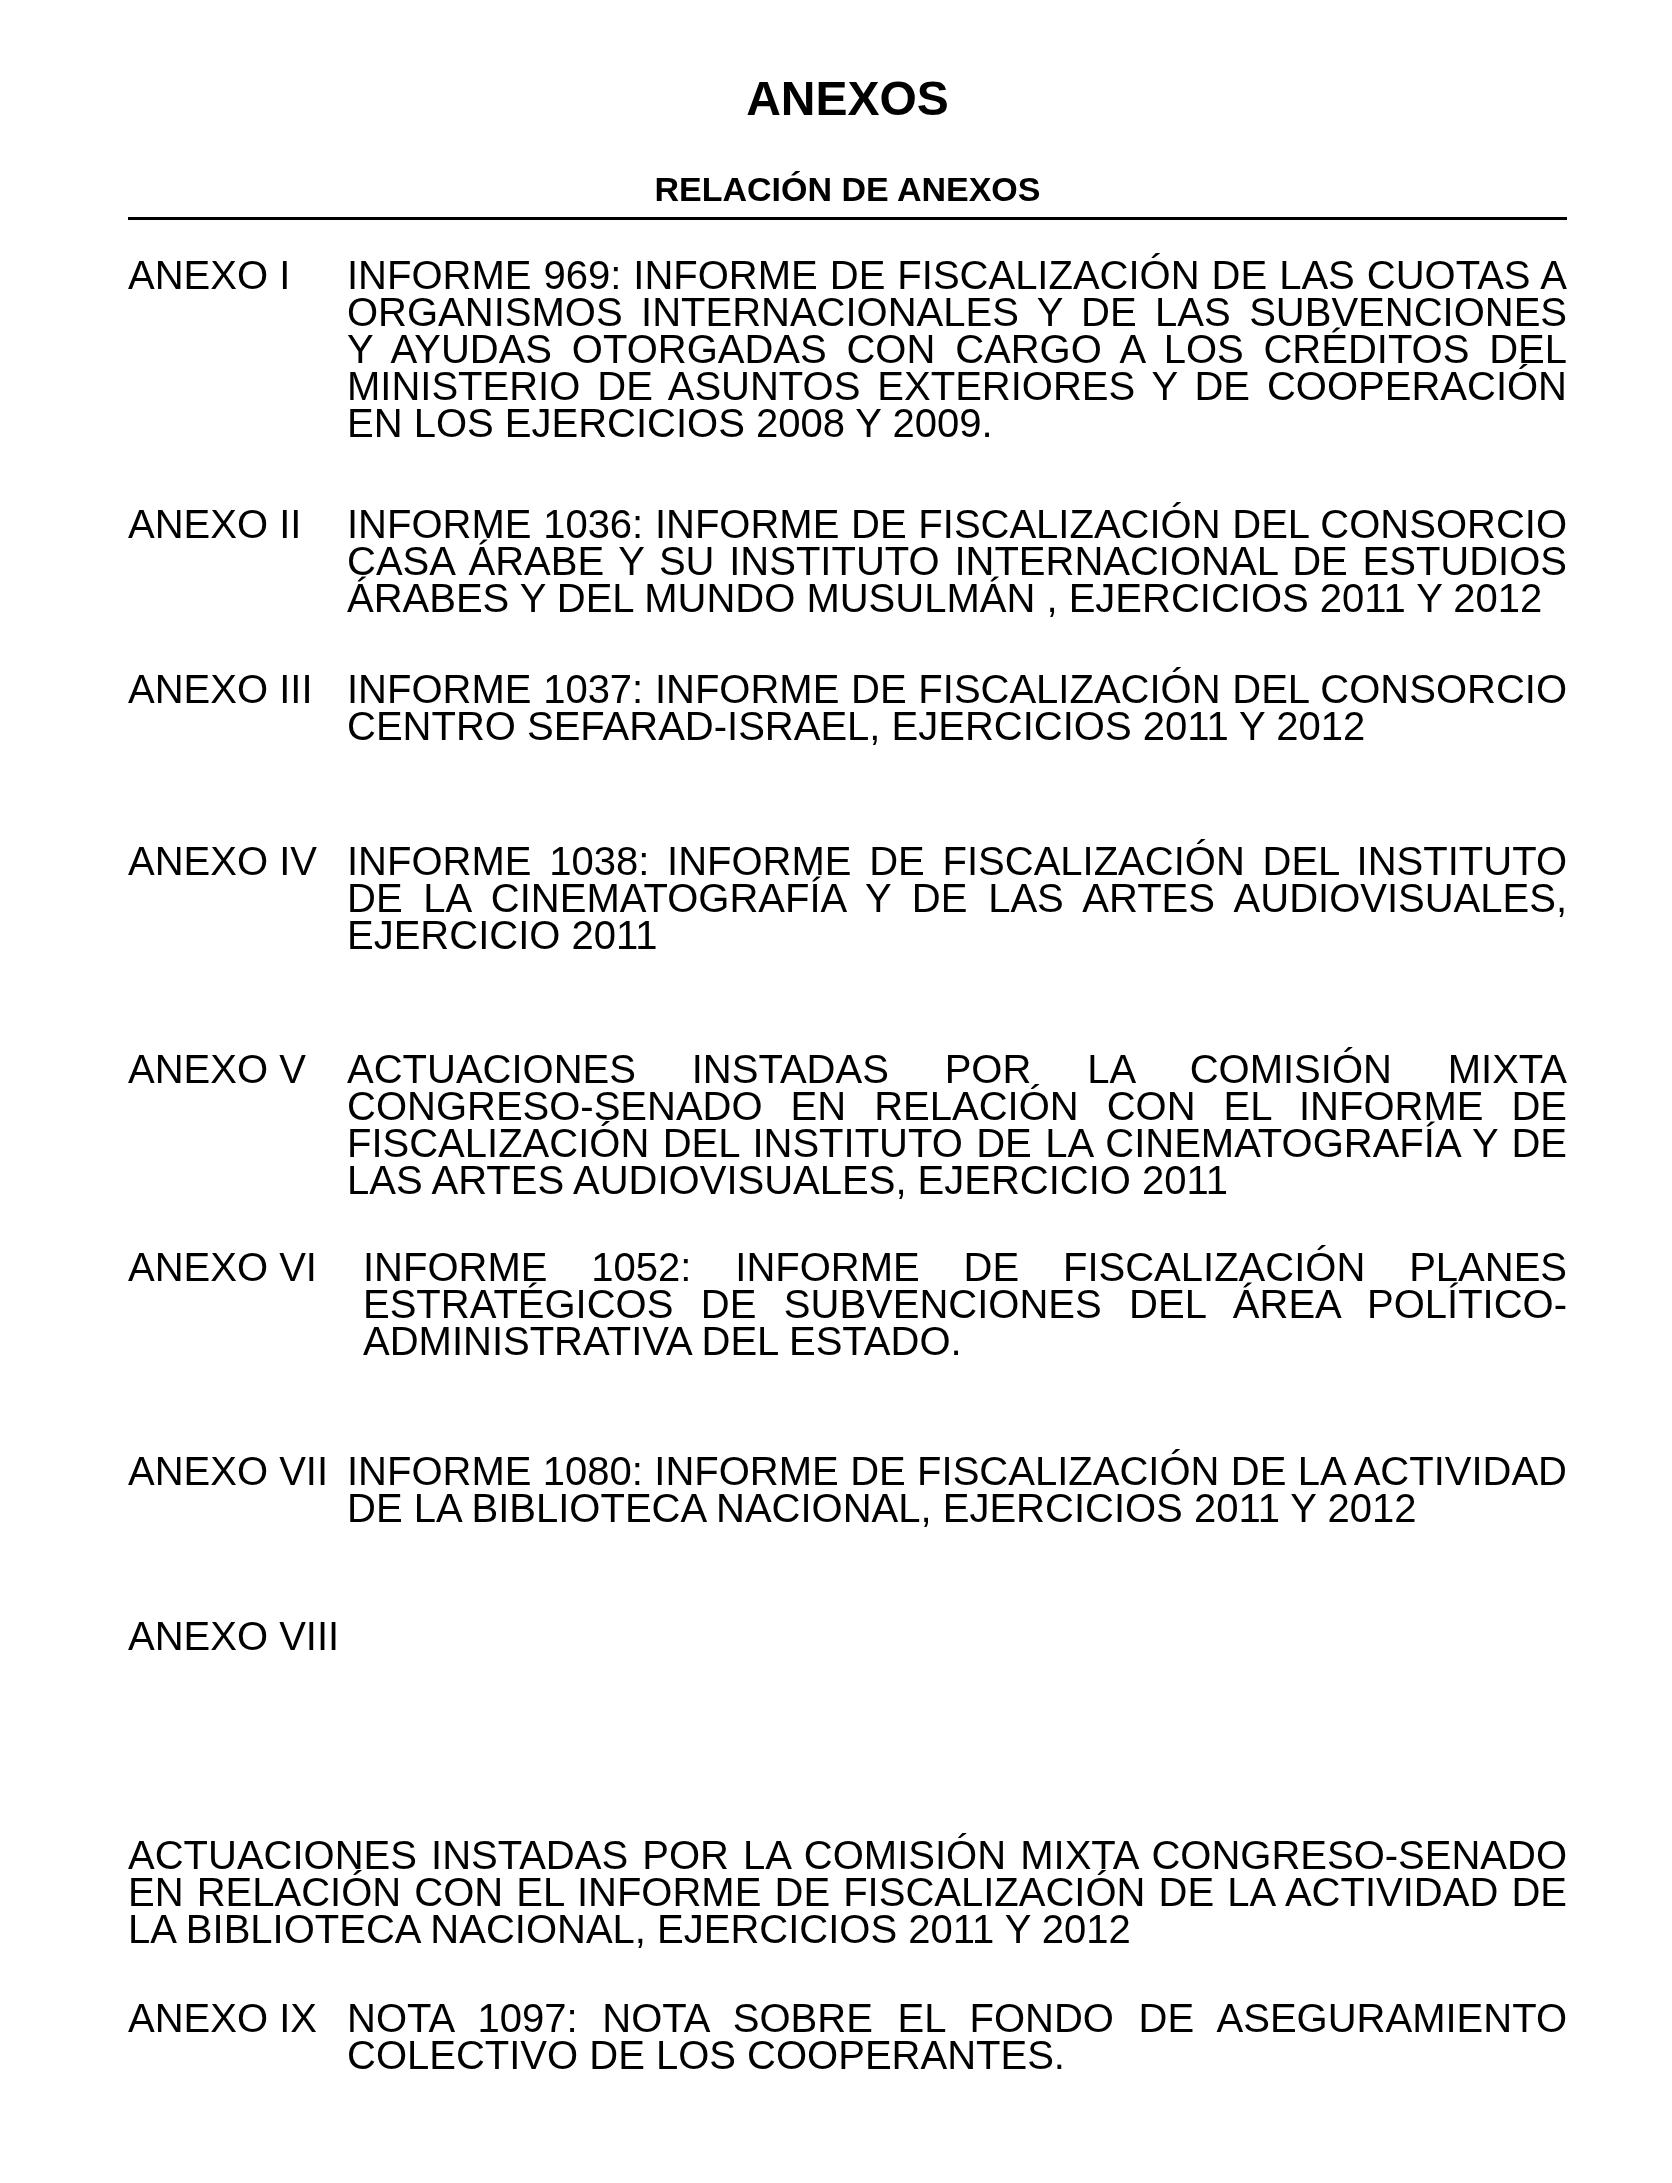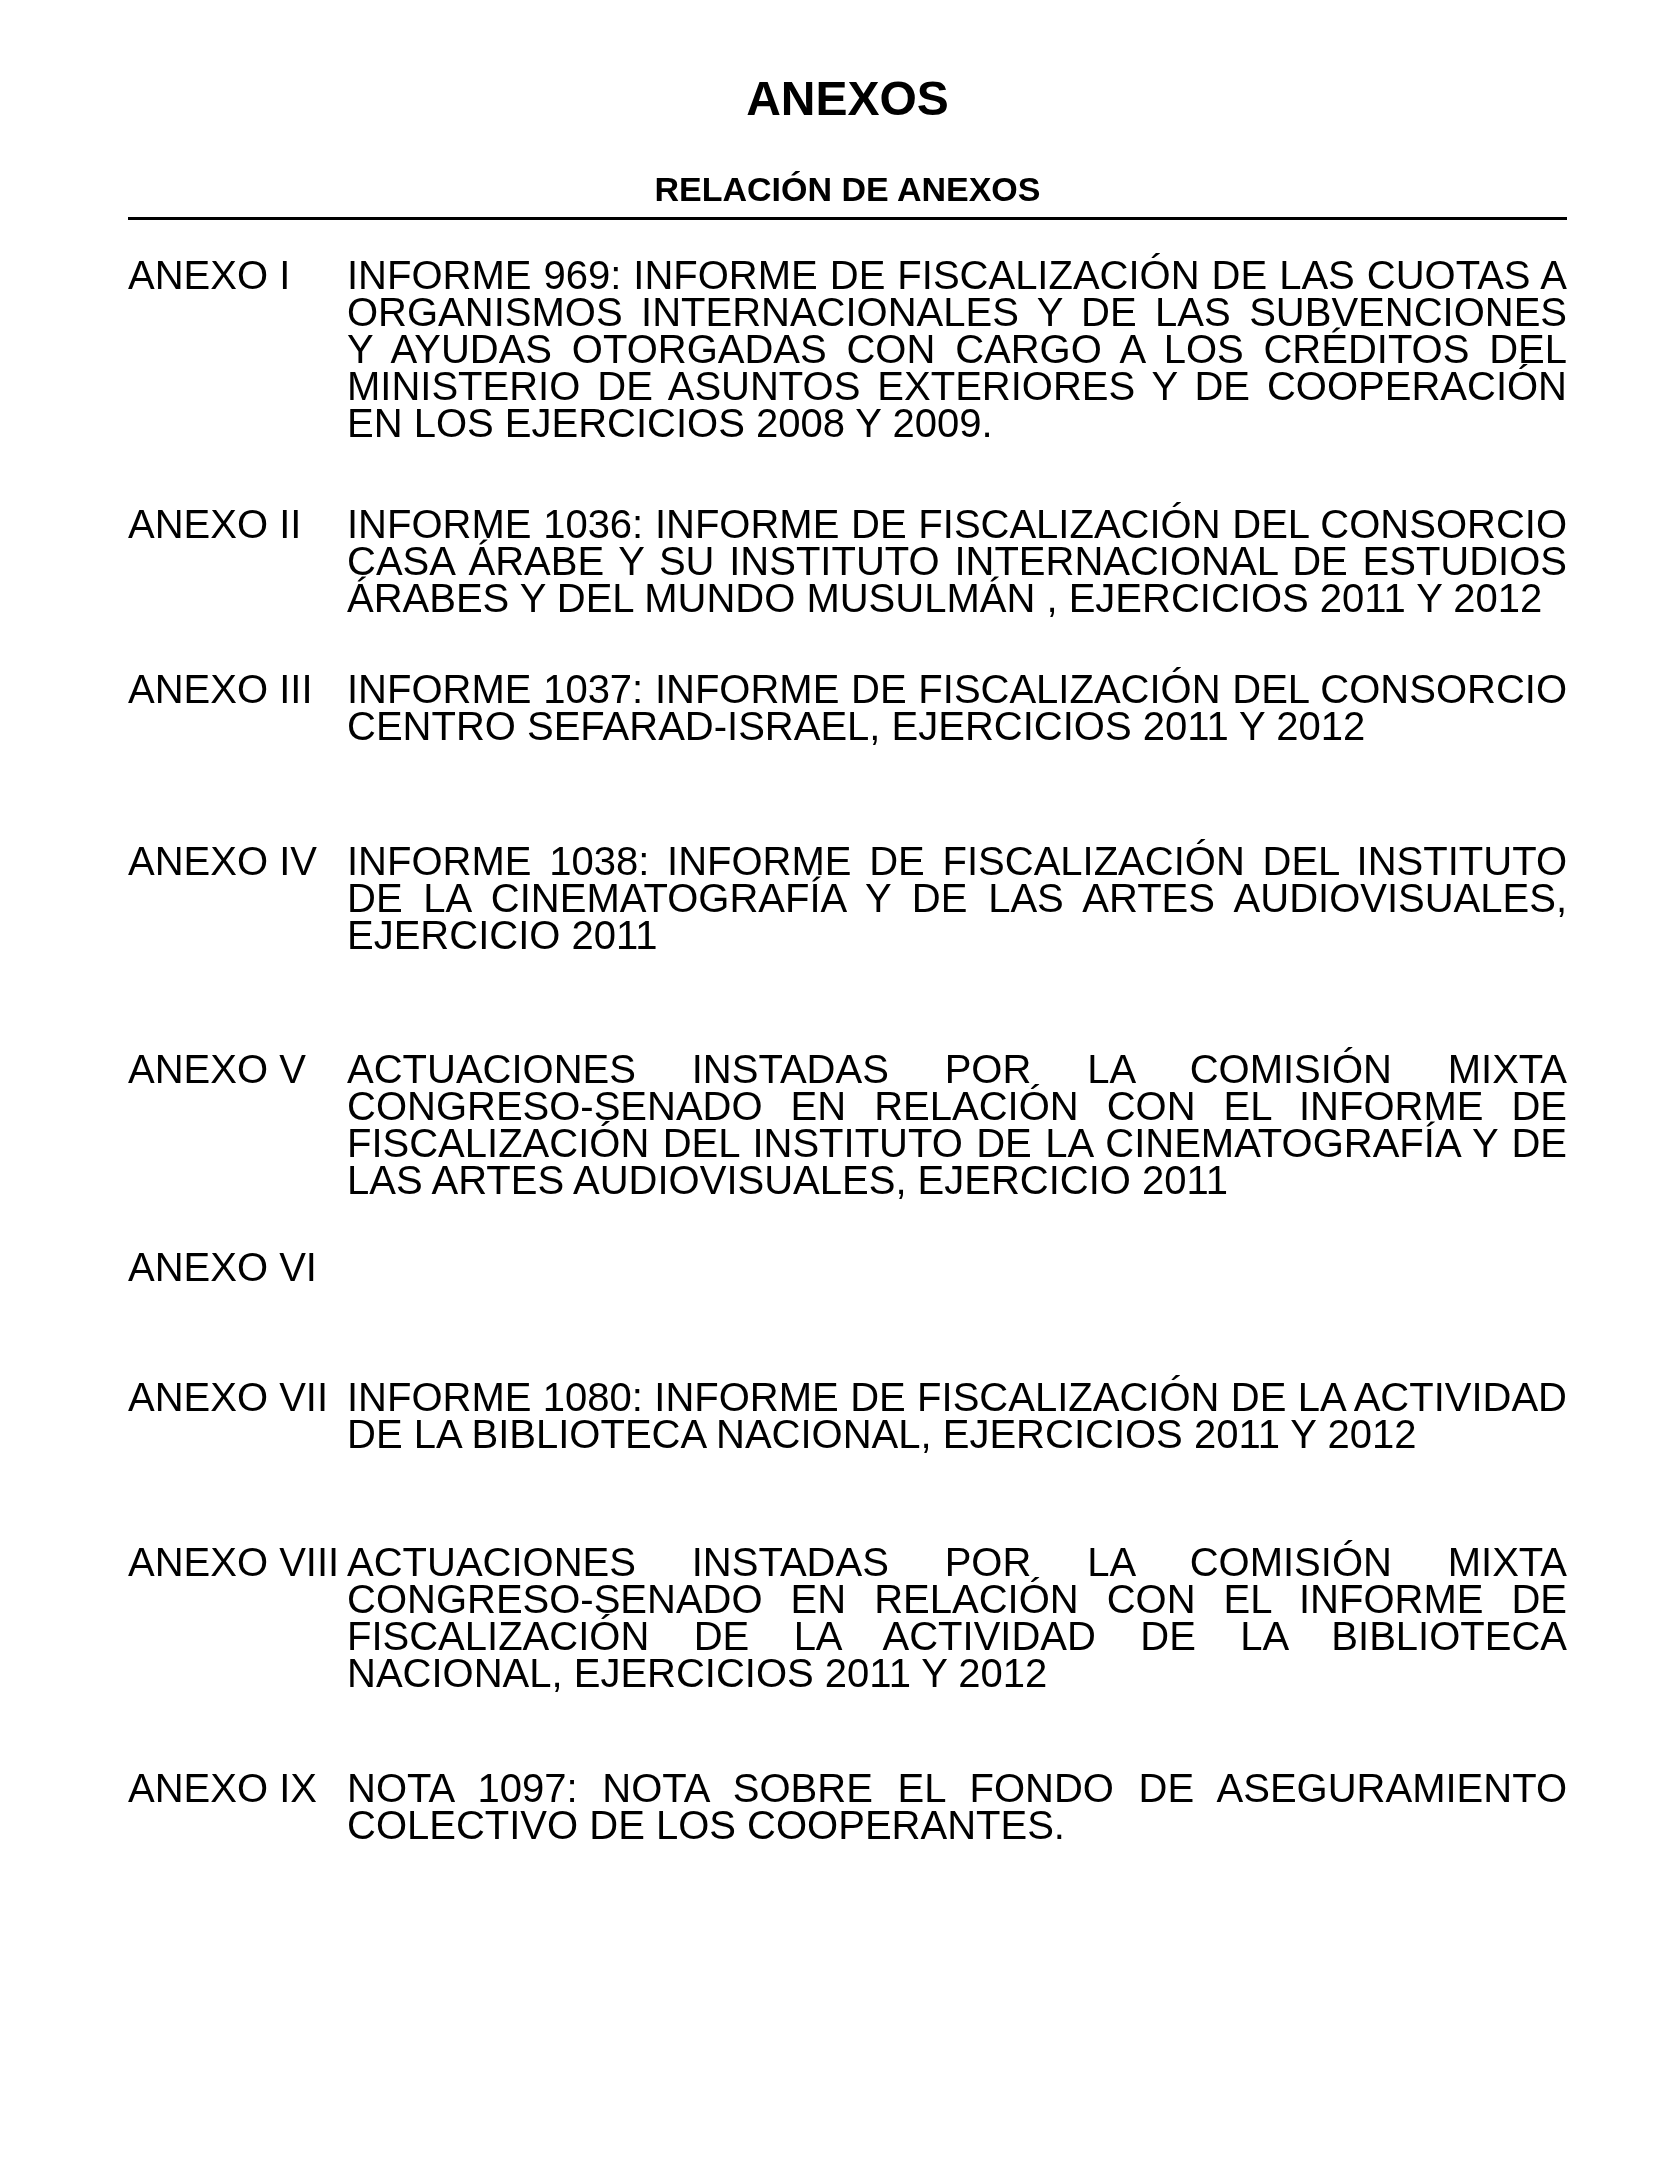--- a/index.html
+++ b/index.html
@@ -62,21 +62,21 @@
     text-align: justify;
     text-justify: inter-word;
   }
   .entry:nth-of-type(1) { margin-bottom: 64px; }
   .entry:nth-of-type(2) { margin-bottom: 54px; }
   .entry:nth-of-type(3) { margin-bottom: 98px; }
   .entry:nth-of-type(4) { margin-bottom: 97px; }
   .entry:nth-of-type(5) { margin-bottom: 50px; }
   .entry:nth-of-type(6) { margin-bottom: 93px; gap: 16px; }
   .entry:nth-of-type(7) { margin-bottom: 91px; }
-  .entry:nth-of-type(8) { margin-bottom: 78px; }
+  .entry:nth-of-type(8) { margin-bottom: 52px; flex-direction: column; }
   .entry:nth-of-type(9) { margin-bottom: 0; }
 </style>
 </head>
 <body>
 
 <div class="page">
 
   <header>
     <h1 class="title">ANEXOS</h1>
 
@@ -107,20 +107,21 @@
       <p class="entry-desc">INFORME 1038: INFORME DE FISCALIZACIÓN DEL INSTITUTO DE LA CINEMATOGRAFÍA Y DE LAS ARTES AUDIOVISUALES, EJERCICIO 2011</p>
     </section>
 
     <section class="entry">
       <div class="entry-label">ANEXO V</div>
       <p class="entry-desc">ACTUACIONES INSTADAS POR LA COMISIÓN MIXTA CONGRESO-SENADO EN RELACIÓN CON EL INFORME DE FISCALIZACIÓN DEL INSTITUTO DE LA CINEMATOGRAFÍA Y DE LAS ARTES AUDIOVISUALES, EJERCICIO 2011</p>
     </section>
 
     <section class="entry">
       <div class="entry-label">ANEXO VI</div>
+      <p class="entry-desc">INFORME 1052: INFORME DE FISCALIZACIÓN PLANES ESTRATÉGICOS DE SUBVENCIONES DEL ÁREA POLÍTICO-ADMINISTRATIVA DEL ESTADO.</p>
     </section>
 
     <section class="entry">
       <div class="entry-label">ANEXO VII</div>
       <p class="entry-desc">INFORME 1080: INFORME DE FISCALIZACIÓN DE LA ACTIVIDAD DE LA BIBLIOTECA NACIONAL, EJERCICIOS 2011 Y 2012</p>
     </section>
 
     <section class="entry">
       <div class="entry-label">ANEXO VIII</div>
       <p class="entry-desc">ACTUACIONES INSTADAS POR LA COMISIÓN MIXTA CONGRESO-SENADO EN RELACIÓN CON EL INFORME DE FISCALIZACIÓN DE LA ACTIVIDAD DE LA BIBLIOTECA NACIONAL, EJERCICIOS 2011 Y 2012</p>

